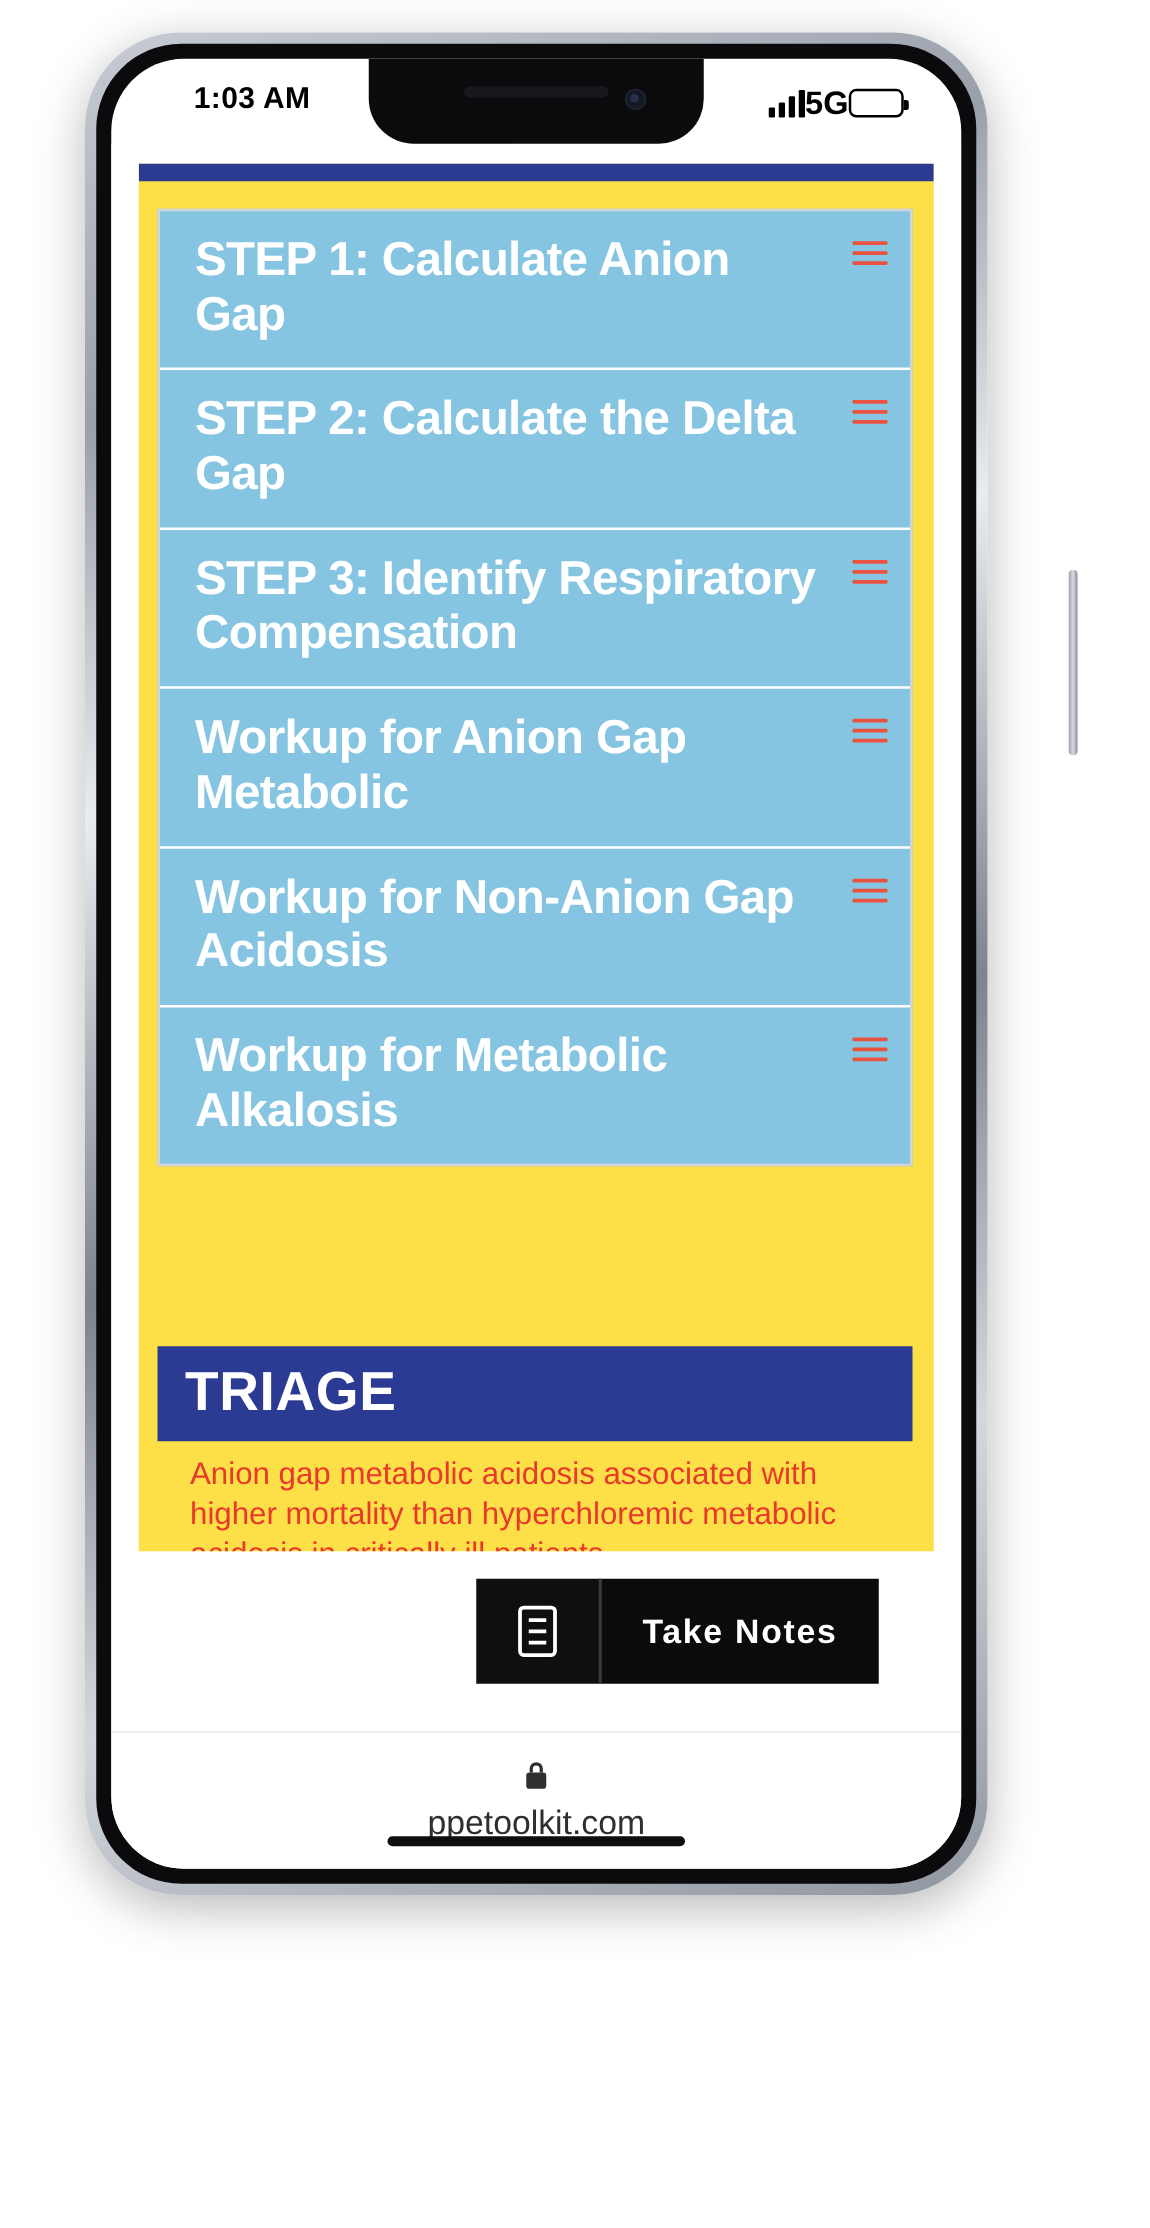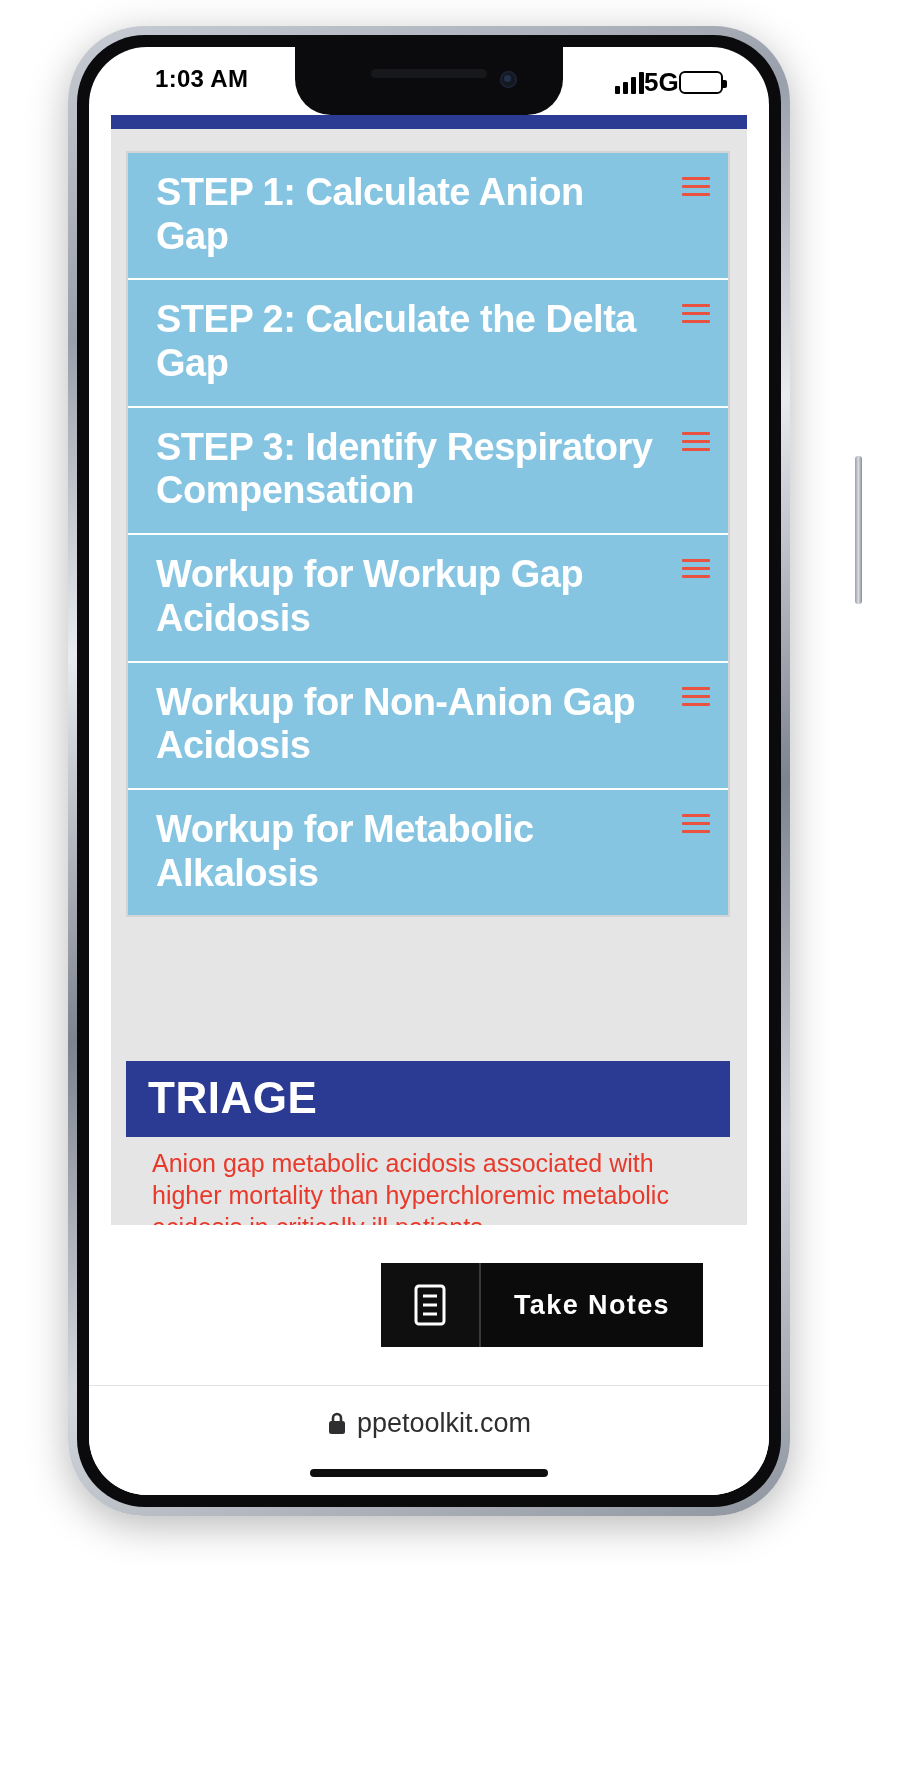--- a/index.html
+++ b/index.html
@@ -112,23 +112,23 @@
   
   .content {
     position: absolute;
     left: 0; top: 68px;
     width: 680px; height: 1270px;
     background: #ffffff;
     overflow: hidden;
   }
   .page {
     position: absolute;
-    left: 22px; top: 0;
+    left: 22px; top: 16px;
     width: 636px; height: 1110px;
-    background: #e5e5e5;
+    background: #fde047;
     overflow: hidden;
   }
   .bar-blue-top2 {
     position: absolute; left: 0; top: -12px;
     width: 636px; height: 26px; background: #2b3a93;
   }
 
   
   .accordion {
     position: absolute; left: 15px; top: 36px;
@@ -218,21 +218,21 @@
   
   .safari-bottom {
     position: absolute; left: 0; bottom: 0;
     width: 680px; height: 110px;
     background: #ffffff;
     border-top: 1px solid #e3e3e5;
     z-index: 30;
   }
   .url-row {
     position: absolute; left: 0; top: 22px; width: 100%;
-    display: flex; align-items: center; justify-content: center; gap: 10px;
+    display: flex; align-items: center; justify-content: center; gap: 10px; flex-direction: column;
   }
   .lock-icon svg { display: block; }
   .url-text { font-size: 27px; color: #2f2f31; }
   .home-indicator {
     position: absolute; left: 50%; transform: translateX(-50%);
     bottom: 18px; width: 238px; height: 8px; border-radius: 4px;
     background: #0e0e0e;
   }
 
   
@@ -304,21 +304,21 @@
               <div class="acc-item">
                 <div class="acc-title">STEP 3: Identify Respiratory Compensation</div>
                 <div class="acc-icon">
                     <span></span>
                     <span></span>
                     <span></span>
                   </div>
               </div>
 
               <div class="acc-item">
-                <div class="acc-title">Workup for Workup Gap Acidosis</div>
+                <div class="acc-title">Workup for Anion Gap Metabolic</div>
                 <div class="acc-icon">
                     <span></span>
                     <span></span>
                     <span></span>
                   </div>
               </div>
 
               <div class="acc-item">
                 <div class="acc-title">Workup for Non-Anion Gap Acidosis</div>
                 <div class="acc-icon">

